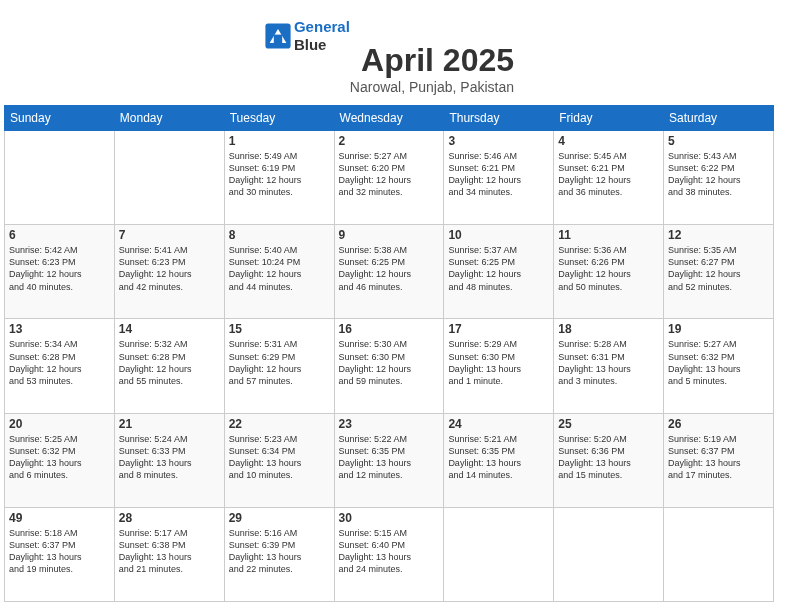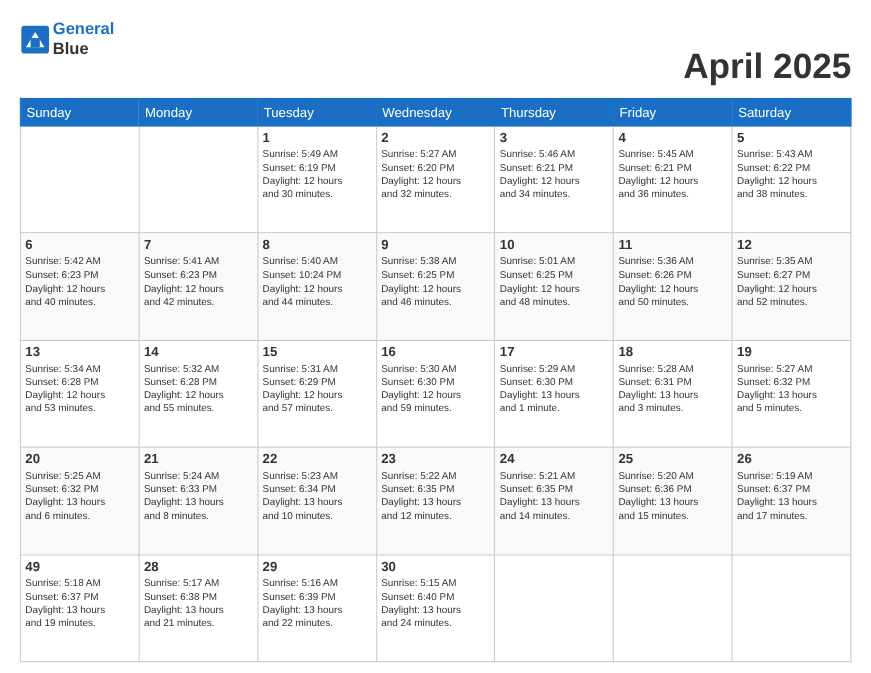--- a/index.html
+++ b/index.html
@@ -6,23 +6,24 @@
     body {
       width: 792px;
       height: 612px;
       font-family: Arial, Helvetica, sans-serif;
       background: #fff;
       overflow: hidden;
     }
     .page {
       width: 792px;
       height: 612px;
-      padding: 18px 18px 10px 18px;
+      padding: 18px 18px 10px 4px;
       display: flex;
       flex-direction: column;
+      align-items: center;
     }
     .header {
       display: flex;
       justify-content: space-between;
       align-items: flex-start;
       margin-bottom: 10px;
     }
     .logo {
       display: flex;
       align-items: center;
@@ -98,20 +99,21 @@
       </svg>
       <div>
         <div style="font-size:15px;font-weight:bold;color:#333;line-height:1.2;">
           <span style="color:#1a6fc4;">General</span><br>
           <span>Blue</span>
         </div>
       </div>
     </div>
     <div class="title-block">
       <div class="month-title">April 2025</div>
+      <div class="location">Narowal, Punjab, Pakistan</div>
     </div>
   </div>
 
   <table class="calendar">
     <thead>
       <tr id="weekday-row">
           <th>Sunday</th>
           <th>Monday</th>
           <th>Tuesday</th>
           <th>Wednesday</th>
@@ -184,21 +186,21 @@
           </td>
           <td>
             <div class="day-num">9</div>
             <div class="cell-info" style="white-space: pre-line;">Sunrise: 5:38 AM
 Sunset: 6:25 PM
 Daylight: 12 hours
 and 46 minutes.</div>
           </td>
           <td>
             <div class="day-num">10</div>
-            <div class="cell-info" style="white-space: pre-line;">Sunrise: 5:01 AM
+            <div class="cell-info" style="white-space: pre-line;">Sunrise: 5:37 AM
 Sunset: 6:25 PM
 Daylight: 12 hours
 and 48 minutes.</div>
           </td>
           <td>
             <div class="day-num">11</div>
             <div class="cell-info" style="white-space: pre-line;">Sunrise: 5:36 AM
 Sunset: 6:26 PM
 Daylight: 12 hours
 and 50 minutes.</div>

